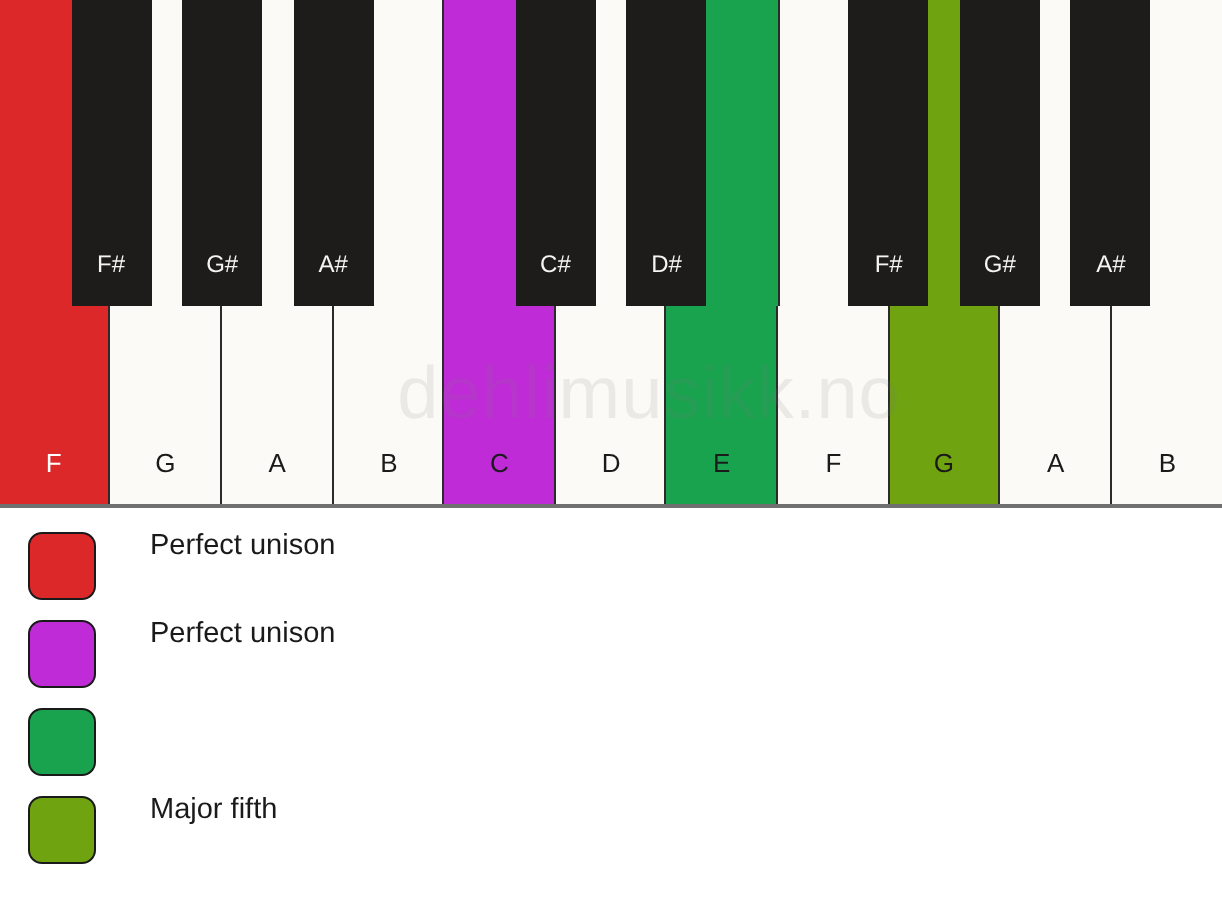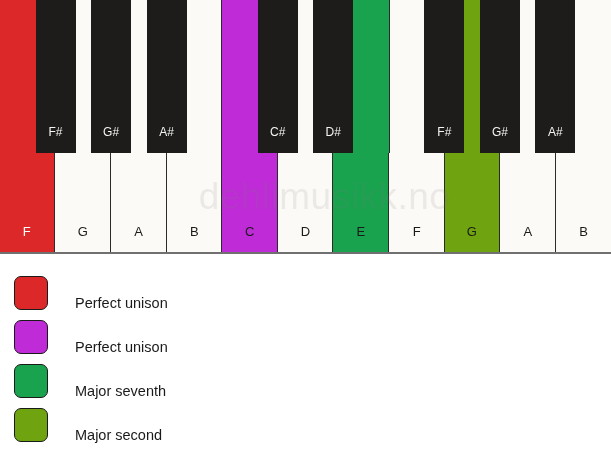--- a/index.html
+++ b/index.html
@@ -122,21 +122,21 @@
     z-index: 6;
   }
 
   
   #legend {
     position: relative;
     padding: 12px 0 0 14px;
   }
   .legend-row {
     display: flex;
-    align-items: flex-end;
+    align-items: flex-start;
     height: 44px;
   }
   .legend-swatch {
     width: 34px;
     height: 34px;
     border: 1.6px solid #1a1a1a;
     border-radius: 7px;
     box-sizing: border-box;
     flex: 0 0 auto;
   }
@@ -236,19 +236,18 @@
     <div class="legend-row">
       <div class="legend-swatch hl-red"></div>
       <div class="legend-text">Perfect unison</div>
     </div>
     <div class="legend-row">
       <div class="legend-swatch hl-magenta"></div>
       <div class="legend-text">Perfect unison</div>
     </div>
     <div class="legend-row">
       <div class="legend-swatch hl-green"></div>
-      <div class="legend-text">Major seventh</div>
     </div>
     <div class="legend-row">
       <div class="legend-swatch hl-olive"></div>
-      <div class="legend-text">Major second</div>
+      <div class="legend-text">Major fifth</div>
     </div>
   </div>
 
 </body></html>

